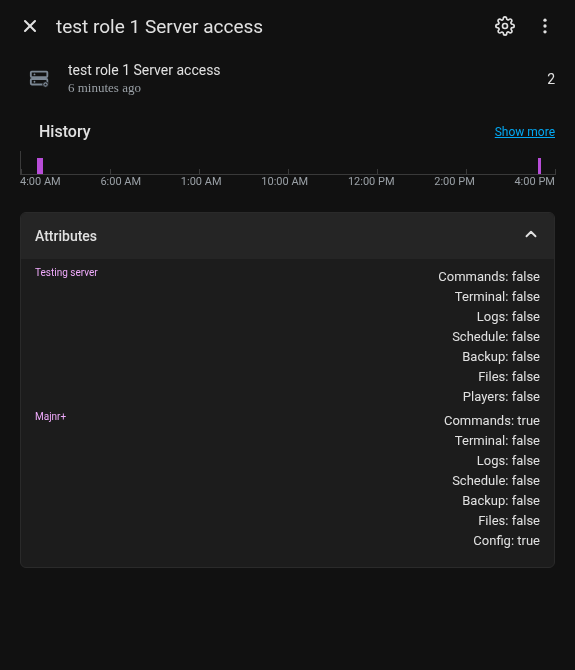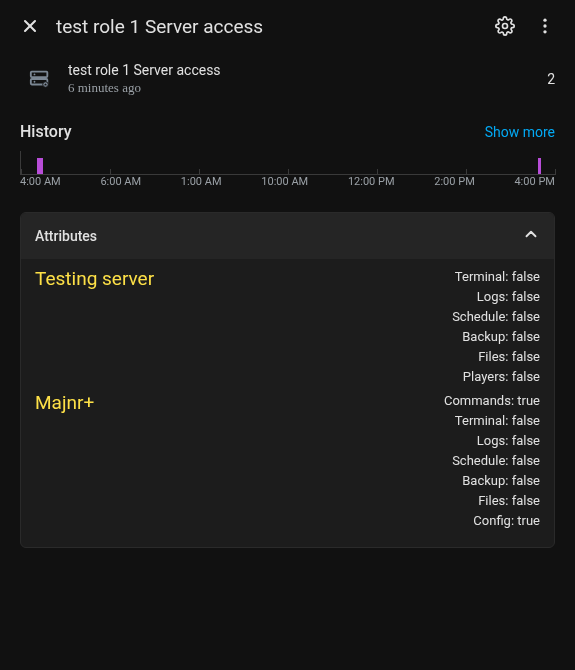--- a/index.html
+++ b/index.html
@@ -78,28 +78,30 @@
     }
     .info-count {
       font-size: 14px;
       color: #e1e1e1;
     }
     .history-header {
       display: flex;
       justify-content: space-between;
       align-items: center;
       padding: 16px 20px 10px;
+      margin-left: 19px;
     }
     .history-title {
       font-size: 16px;
       font-weight: 500;
     }
     .show-more {
-      font-size: 14px;
+      font-size: 12px;
       color: #03a9f4;
+      text-decoration: underline;
       cursor: pointer;
     }
     .timeline {
       padding: 0 20px 10px;
     }
     .timeline-track {
       height: 24px;
       position: relative;
       border-left: 1px solid #3a3a3a;
     }
@@ -162,22 +164,22 @@
     }
     .attributes-body {
       padding: 8px 14px 12px;
     }
     .attr-group {
       display: flex;
       align-items: flex-start;
       margin-bottom: 4px;
     }
     .attr-name {
-      font-size: 19px;
-      color: #fde047;
+      font-size: 10px;
+      color: #f0abfc;
       flex: 0 0 auto;
     }
     .attr-values {
       flex: 1;
       text-align: right;
     }
     .attr-line {
       font-size: 13px;
       color: #e1e1e1;
       line-height: 20px;
@@ -263,20 +265,21 @@
     <div class="chevron">
       <svg width="18" height="18" viewBox="0 0 24 24" fill="none" stroke="currentColor" stroke-width="2.5" stroke-linecap="round" stroke-linejoin="round">
           <polyline points="18 15 12 9 6 15"></polyline>
         </svg>
     </div>
   </div>
   <div class="attributes-body" id="attributes-body">
       <div class="attr-group">
         <div class="attr-name">Testing server</div>
         <div class="attr-values">
+          <div class="attr-line">Commands: false</div>
           <div class="attr-line">Terminal: false</div>
           <div class="attr-line">Logs: false</div>
           <div class="attr-line">Schedule: false</div>
           <div class="attr-line">Backup: false</div>
           <div class="attr-line">Files: false</div>
           <div class="attr-line">Players: false</div>
         </div>
       </div>
       <div class="attr-group">
         <div class="attr-name">Majnr+</div>

